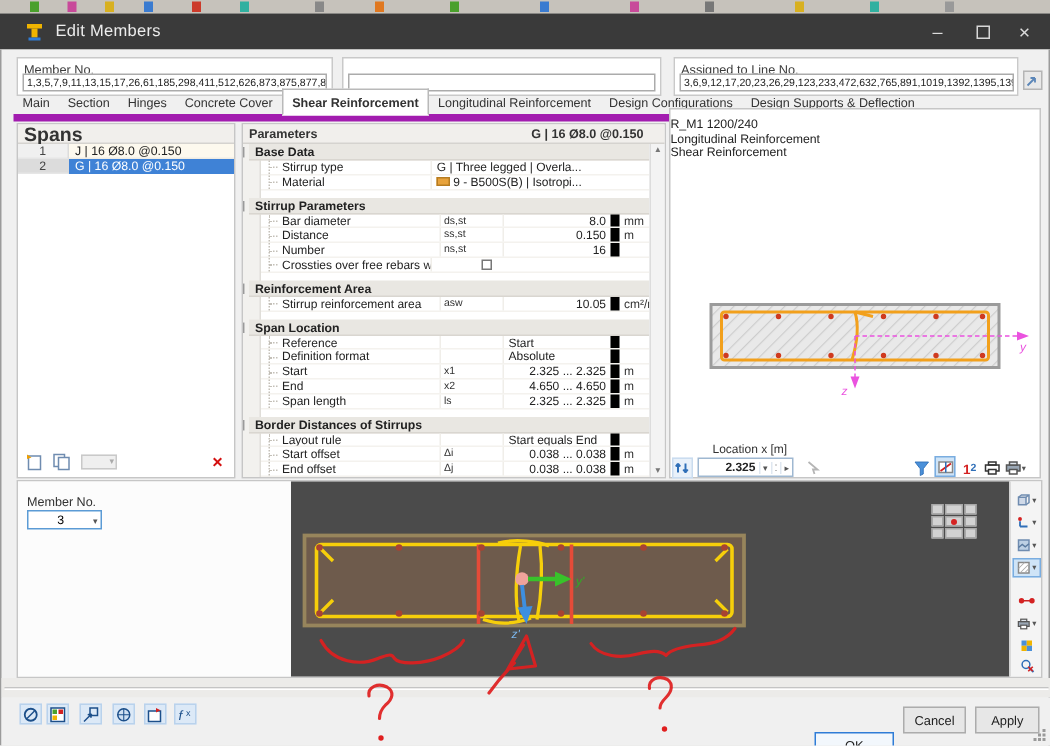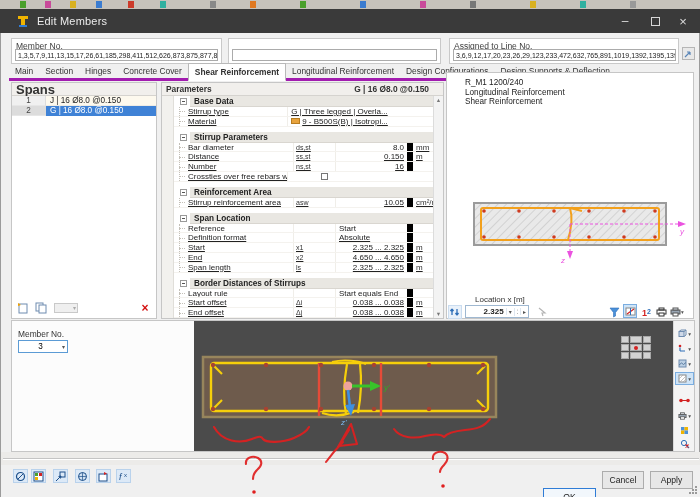--- a/index.html
+++ b/index.html
@@ -24,21 +24,21 @@
 
   .gbox { position:absolute; background:#fff; border:1px solid #c9c9c9; }
   .gbox .glabel { font-size:8.5px; color:#3c3c3c; padding:2px 0 0 4px; white-space:nowrap; }
   .gfield { position:absolute; left:3px; right:3px; bottom:2px; height:12px; border:1px solid #ababab; background:#fff; font-size:7px; color:#222; line-height:10px; padding:1px 2px; overflow:hidden; white-space:nowrap; }
   .box-member { left:10px; top:5px; width:211px; height:26px; }
   .box-empty  { left:227px; top:5px; width:213px; height:26px; }
   .box-assigned { left:448px; top:5px; width:230px; height:26px; }
   .pick-btn { position:absolute; left:681px; top:14px; width:13px; height:13px; background:#e8e8e8; border:1px solid #b5b5b5; display:flex; align-items:center; justify-content:center; }
 
   
-  .tabbar { position:absolute; left:8px; top:31px; width:437px; height:17px; border-bottom:3px solid #a21caf; display:flex; align-items:center; }
+  .tabbar { position:absolute; left:8px; top:31px; width:437px; height:17px; border-bottom:5px solid #a21caf; display:flex; align-items:flex-end; }
   .tab { font-size:8.4px; color:#333; padding:3px 6px 3px 6px; white-space:nowrap; }
   .tab.active { background:#fff; border:1px solid #b9b9b9; border-bottom:1px solid #fff; margin-bottom:-1px; font-weight:bold; }
 
   
   .spans-panel { position:absolute; left:10px; top:49px; width:146px; height:237px; background:#fff; border:1px solid #c6c6c6; }
   .panel-hdr { height:13px; background:#f1efec; border-bottom:1px solid #d5d3cf; font-size:13px; font-weight:bold; color:#333; display:flex; align-items:center; padding:0 4px; }
   .span-row { display:flex; height:10px; font-size:8.2px; }
   .span-num { width:34px; background:#f0f0f0; border-right:1px solid #dcdcdc; border-bottom:1px solid #e6e6e6; text-align:center; color:#444; line-height:10px; }
   .span-lbl { flex:1; line-height:10px; padding-left:4px; white-space:nowrap; overflow:hidden; color:#222; background:#fdf9ee; border-bottom:1px solid #efece4; }
   .span-row.sel .span-num { background:#dcdcdc; }
@@ -46,42 +46,42 @@
   .spans-btns { position:absolute; left:0; bottom:2px; width:100%; height:15px; }
   .mini-btn { position:absolute; width:14px; height:13px; display:flex; align-items:center; justify-content:center; }
   .mini-combo { position:absolute; left:42px; top:2px; width:24px; height:10px; background:#efefef; border:1px solid #c9c9c9; color:#aaa; font-size:6px; text-align:right; padding-right:1px; line-height:8px; }
   .del-x { left:126px; top:0; color:#d41111; font-weight:bold; font-size:12px; }
 
   
   .params-panel { position:absolute; left:160px; top:49px; width:283px; height:237px; background:#fff; border:1px solid #c6c6c6; }
   .params-hdr { height:13px; background:#f1efec; border-bottom:1px solid #d5d3cf; font-size:8.4px; font-weight:bold; color:#333; display:flex; align-items:center; justify-content:space-between; padding:0 14px 0 4px; }
   .params-body { position:absolute; left:0; top:13px; right:10px; bottom:0; overflow:hidden; }
   .gutter { position:absolute; left:0; top:0; bottom:0; width:12px; background:#f2f1ee; border-right:1px solid #e0ded9; }
-  .psec { position:relative; margin-left:28px; height:11px; background:#e9e7e2; border-bottom:1px solid #d9d6d0; font-size:8.2px; font-weight:bold; color:#222; line-height:11px; padding-left:4px; }
+  .psec { position:relative; margin-left:4px; height:11px; background:#e9e7e2; border-bottom:1px solid #d9d6d0; font-size:8.2px; font-weight:bold; color:#222; line-height:11px; padding-left:4px; }
   .collapse { position:absolute; left:-10px; top:2px; width:7px; height:7px; background:#fff; border:1px solid #9a9a9a; }
   .collapse::after { content:""; position:absolute; left:1px; top:2px; width:3px; height:1px; background:#555; }
-  .prow { position:relative; margin-left:12px; height:9.8px; display:flex; font-size:8px; color:#222; border-bottom:1px solid #f4f2ee;text-decoration:underline; }
+  .prow { position:relative; margin-left:12px; height:9.8px; display:flex; font-size:8px; color:#222; border-bottom:1px solid #f4f2ee; }
   .prow::before { content:""; position:absolute; left:5px; top:0; bottom:0; border-left:1px dotted #c4c0b8; }
   .prow::after { content:""; position:absolute; left:5px; top:50%; width:6px; border-top:1px dotted #c4c0b8; }
   .p-lbl { flex:1; padding-left:14px; line-height:9.8px; white-space:nowrap; overflow:hidden; }
   .p-sym { width:42px; line-height:9.8px; font-size:7px; color:#333; border-left:1px solid #f0eee9; padding-left:2px; }
   .p-val { width:72px; line-height:9.8px; border-left:1px solid #f0eee9; padding:0 3px; white-space:nowrap; overflow:hidden; }
   .p-val.num { text-align:right; }
   .p-unit { width:26px; line-height:9.8px; border-left:6px solid #000000; padding-left:3px; color:#333; }
   .p-wide { flex:1.4; }
   .swatch { display:inline-block; width:9px; height:6px; background:#e8a33c; border:1px solid #b77c20; margin-right:2px; }
   .chk { display:inline-block; width:7px; height:7px; border:1px solid #777; background:#fff; vertical-align:middle; margin-left:30px; }
   .sec-gap { height:5px; }
   .pscroll { position:absolute; right:0; top:13px; width:10px; bottom:0; background:#f3f3f3; border-left:1px solid #dcdcdc; font-size:5.5px; color:#777; text-align:center; }
   .pscroll .up { position:absolute; top:1px; left:0; right:0; }
   .pscroll .dn { position:absolute; bottom:1px; left:0; right:0; }
 
   
   .preview-panel { position:absolute; left:445px; top:39px; width:248px; height:247px; background:#fff; border:1px solid #c6c6c6; }
-  .pv-line { font-size:8.2px; color:#222; padding-left:18px; line-height:9.6px; }
+  .pv-line { font-size:8.2px; color:#222; padding-left:0; line-height:9.6px; }
   .pv-line:first-child { padding-top:5px; }
   .loc-label { position:absolute; left:28px; top:222px; font-size:8px; color:#333; }
   .loc-row { position:absolute; left:0; top:231px; width:100%; height:15px; }
   .loc-spin { position:absolute; left:18px; top:1px; width:64px; height:13px; background:#fff; border:1px solid #9fb8d1; display:flex; align-items:center; font-size:8px; color:#222; }
   .loc-spin .v { flex:1; text-align:right; padding-right:2px;font-weight:bold; }
   .loc-spin .c { font-size:6px; color:#555; padding:0 2px; border-left:1px solid #dfe7f0; }
   .icon13 { position:absolute; width:14px; height:14px; display:flex; align-items:center; justify-content:center; }
   .iconbtn { background:#e9f1fa; border:1px solid #cadcef; }
   .icon-sel { background:#cfe4f7; border:1px solid #7aade0; }
 

